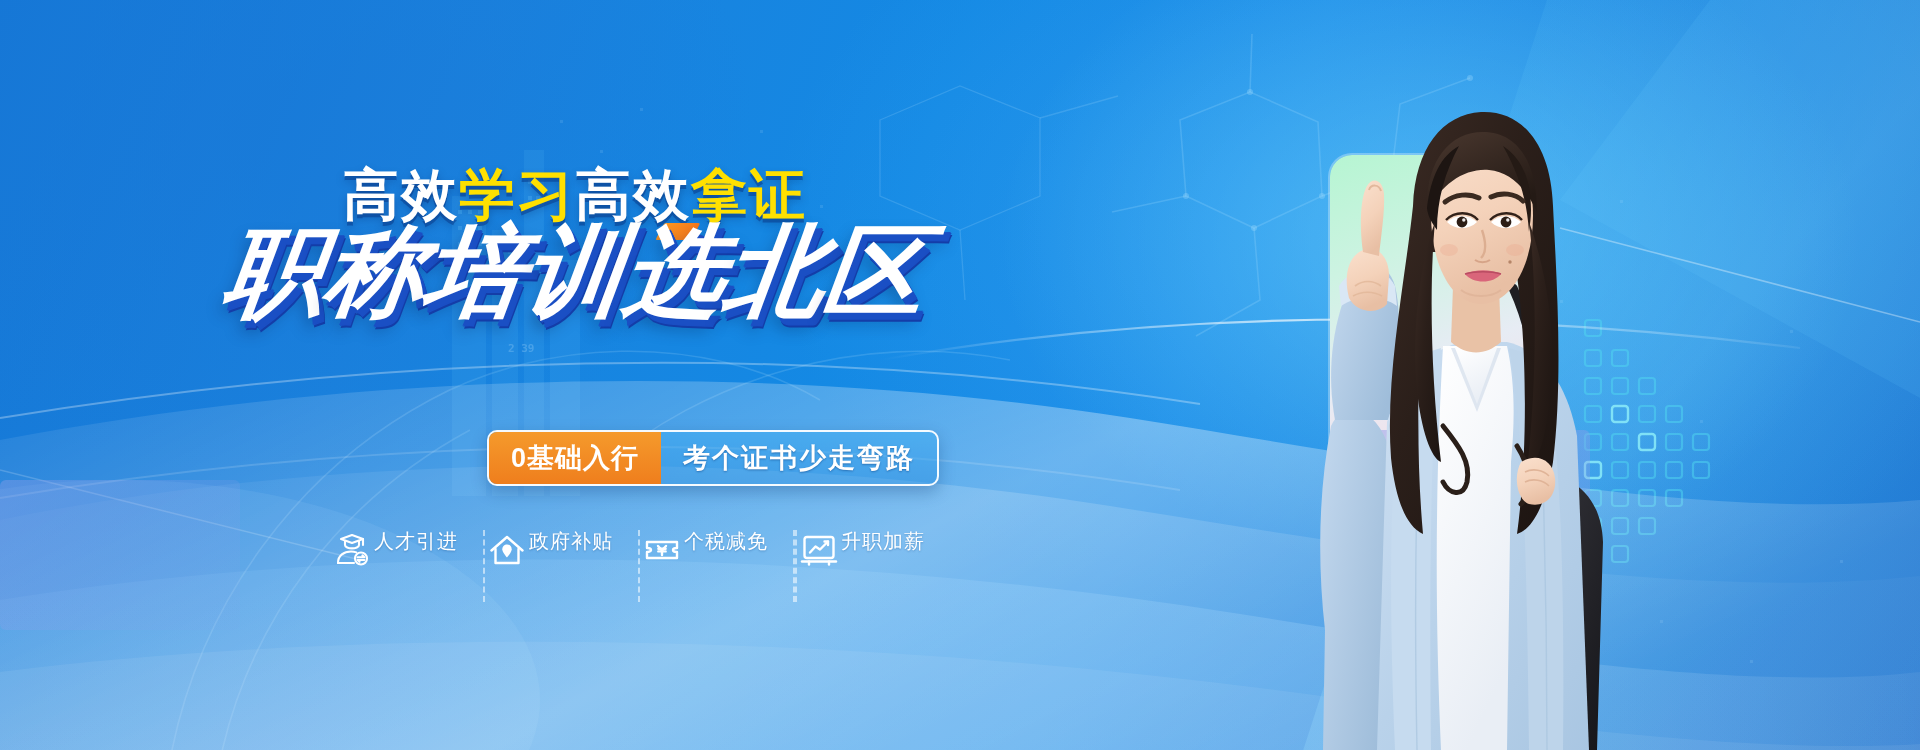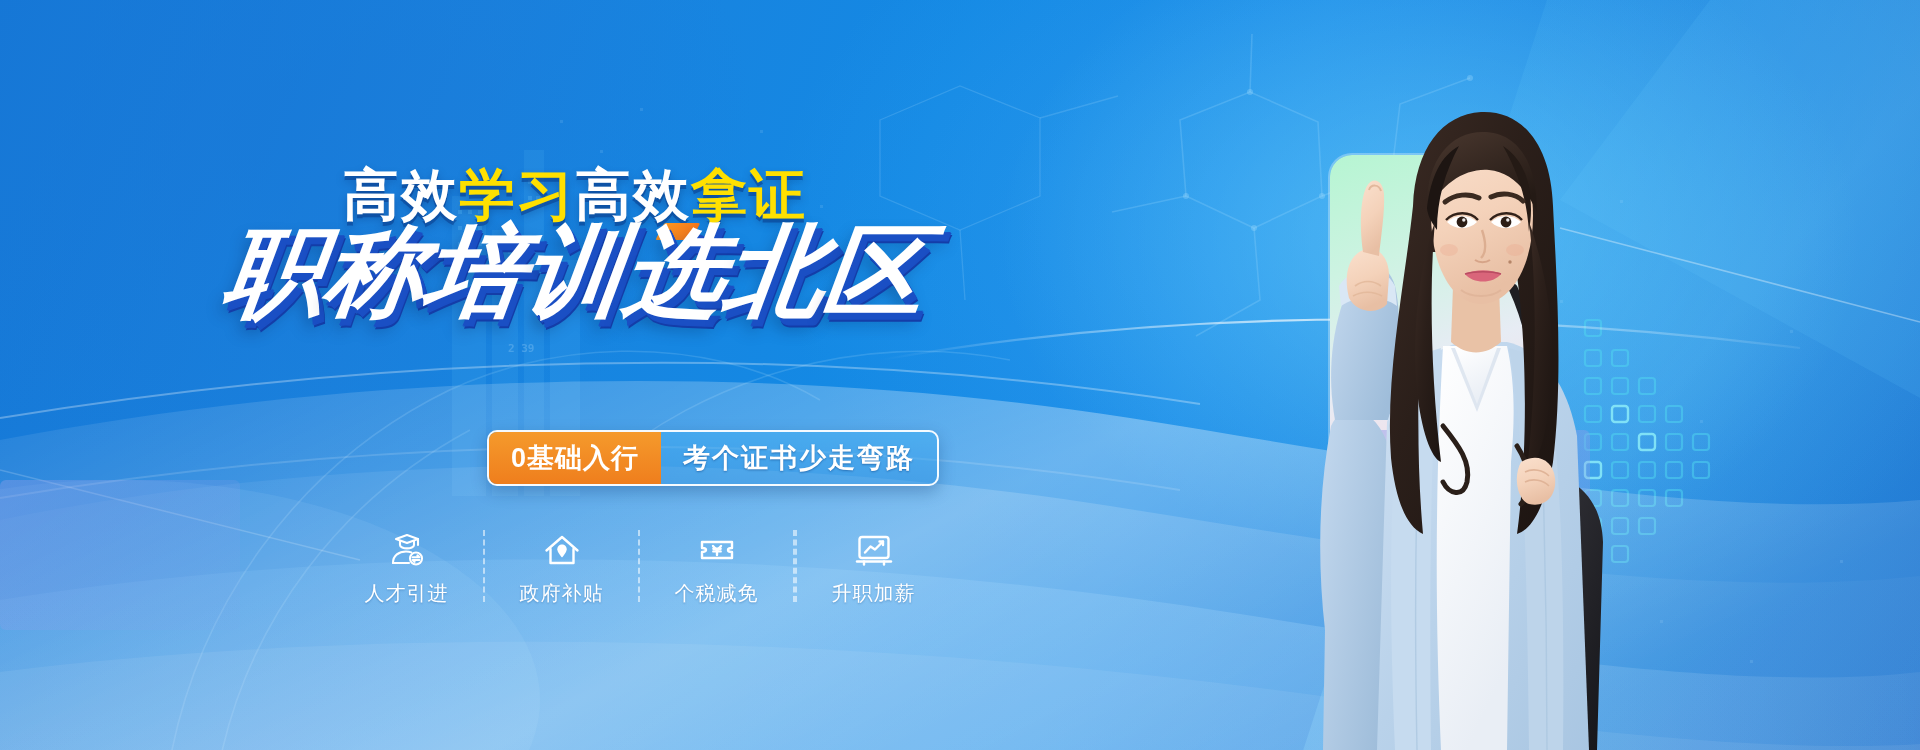--- a/index.html
+++ b/index.html
@@ -129,21 +129,21 @@
   }
 
   
   #features{
     position:absolute; left:330px; top:528px;
     width:620px;
     display:flex; align-items:flex-start;
   }
   .feat{
     flex:1 1 0;
-    display:flex; flex-direction:column; align-items:center;
+    display:flex; flex-direction:row; 
     position:relative;
   }
   .feat .ico{
     width:44px; height:44px;
     display:flex;align-items:center;justify-content:center;
     margin-bottom:8px;
   }
   .feat .ico svg{width:40px;height:40px;display:block;}
   .feat .lbl{
     color:#ffffff;

